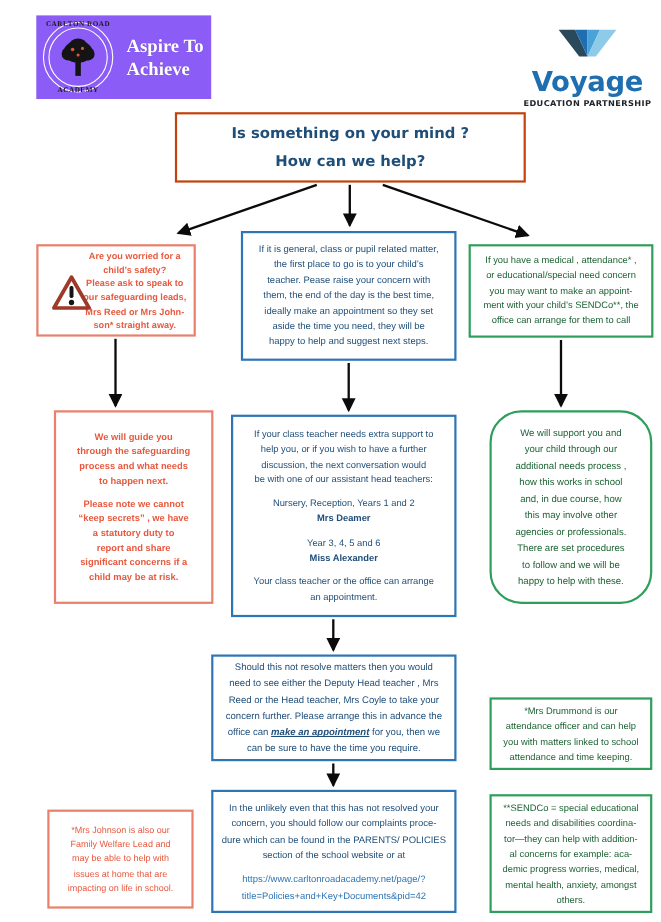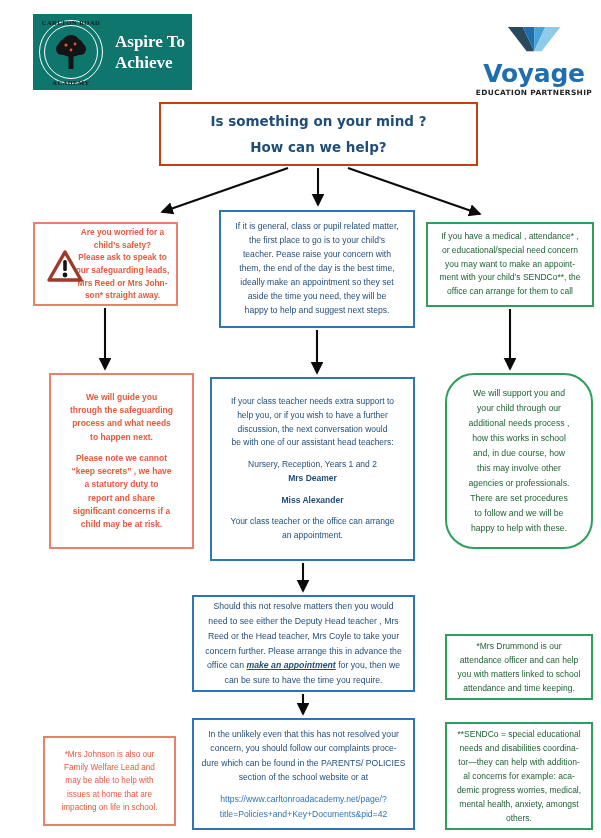--- a/index.html
+++ b/index.html
@@ -21,21 +21,21 @@
     height: 838px;
   }
 
   
   .logo-academy {
     position: absolute;
     left: 33px;
     top: 14px;
     width: 159px;
     height: 76px;
-    background: #0f766e;
+    background: #8b5cf6;
     display: flex;
     align-items: center;
   }
   .crest {
     position: relative;
     width: 72px;
     height: 72px;
     margin-left: 2px;
     flex: none;
   }
@@ -386,20 +386,21 @@
 
   <div class="box box-blue t-assistant">
     <p>If your class teacher needs extra support to</p>
     <p>help you, or if you wish to have a further</p>
     <p>discussion, the next  conversation would</p>
     <p>be with one of our assistant head teachers:</p>
     <div class="gap"></div>
     <p>Nursery, Reception,  Years 1 and 2</p>
     <p class="strong">Mrs Deamer</p>
     <div class="gap"></div>
+    <p>Year 3, 4, 5 and 6</p>
     <p class="strong">Miss Alexander</p>
     <div class="gap"></div>
     <p>Your class teacher or the office can arrange</p>
     <p>an appointment.</p>
   </div>
 
   <div class="box box-green t-support">
     <p>We will support you and</p>
     <p>your child  through our</p>
     <p>additional needs process ,</p>

